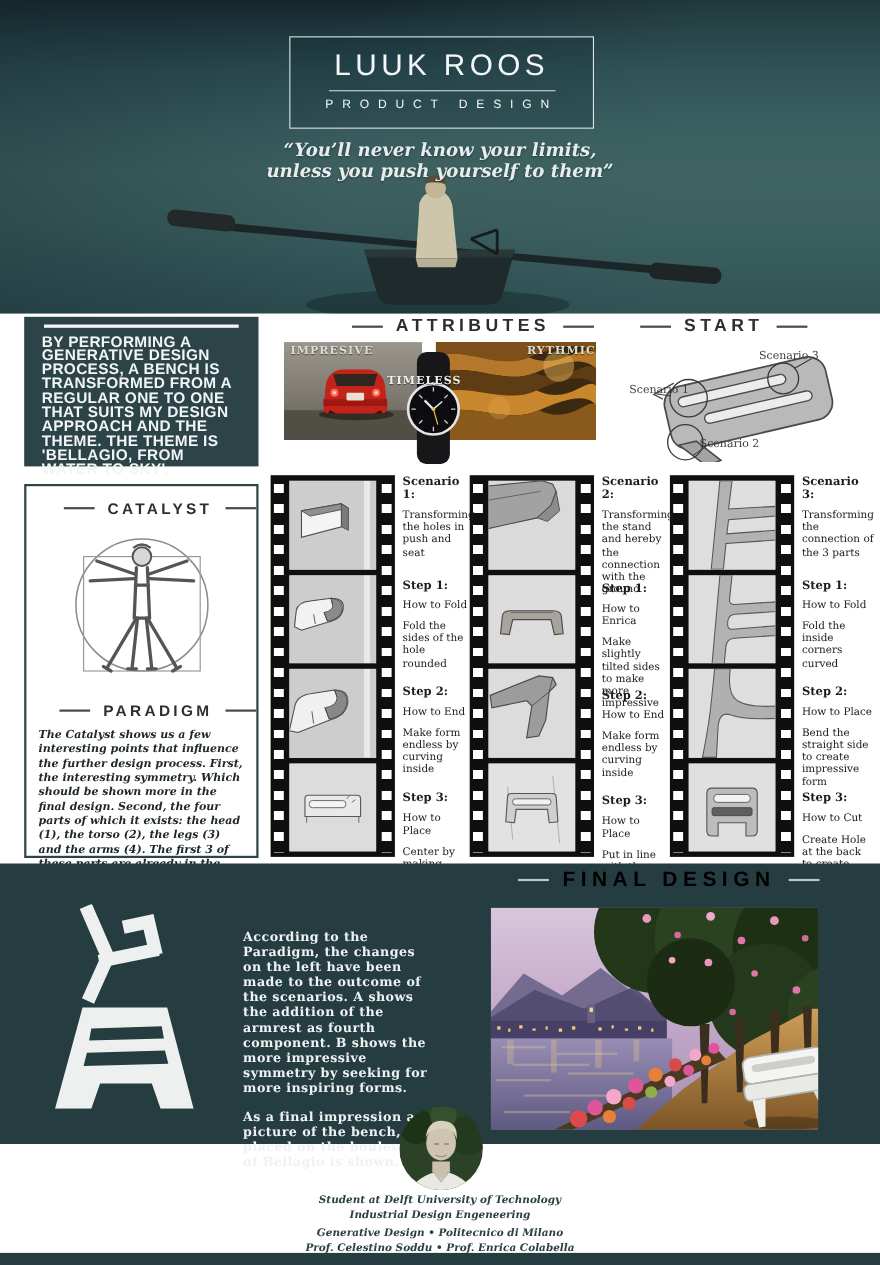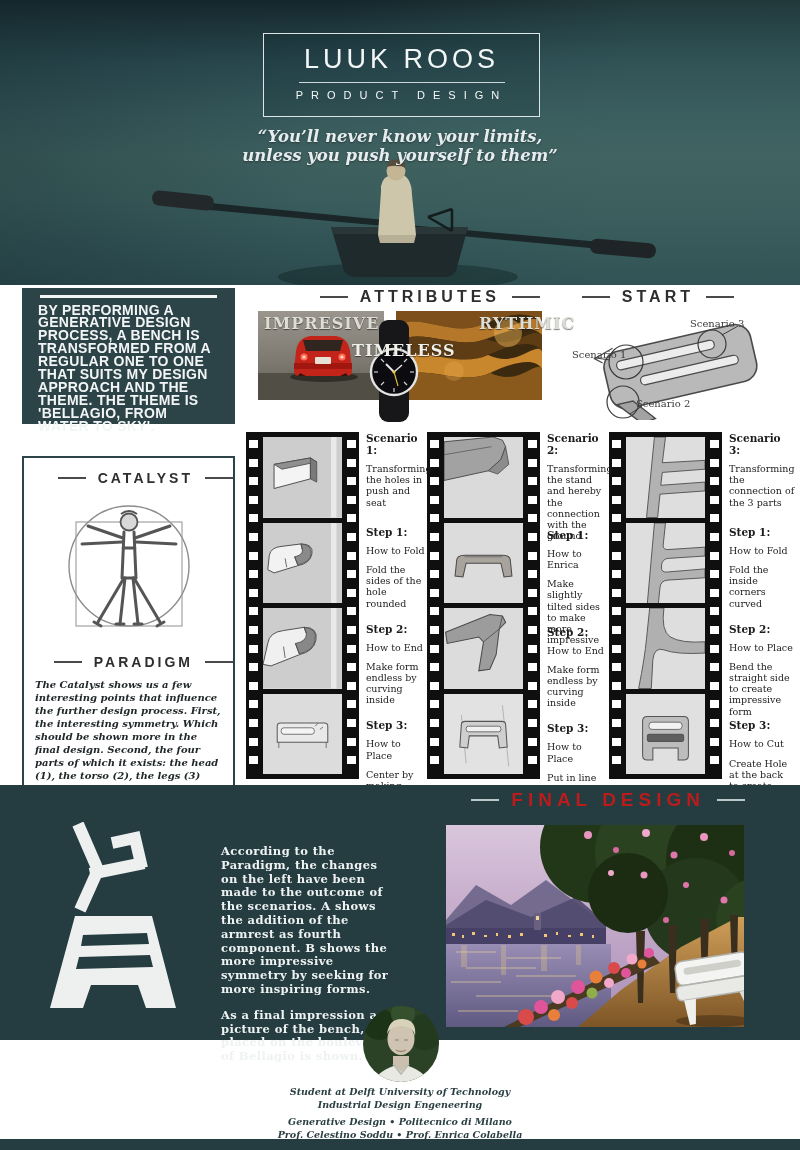--- a/index.html
+++ b/index.html
@@ -16,37 +16,37 @@
   .titlebox .tdiv{width:206px;height:1px;background:#ccd7d9;margin:7px auto 6px;}
   .titlebox .t2{font-size:11px;letter-spacing:8px;font-weight:500;}
   .quote{position:absolute;left:0;top:127px;width:800px;text-align:center;
     font-family:"DejaVu Serif",serif;font-style:italic;font-weight:bold;
     font-size:16.5px;line-height:1.18;color:#e7edee;text-shadow:0 1px 2px rgba(0,0,0,.4);}
   .boat-svg{position:absolute;left:0;top:155px;width:800px;height:130px;}
   
   .hdr{position:absolute;display:flex;align-items:center;justify-content:flex-end;gap:12px;
     font-weight:bold;color:#2e2e2e;}
   .hdr .dash{height:2px;background:#4a4a4a;width:28px;flex:0 0 auto;}
-  .hdr.light{color:#b91c1c;}
+  .hdr.light{color:#000000;}
   .hdr.light .dash{background:#b9c8c9;height:2px;}
   
   .intro{position:absolute;left:22px;top:288px;width:213px;height:136px;background:#2c4347;
     padding:0;box-sizing:border-box;}
   .intro .rule{width:177px;height:2.5px;background:#f4f6f6;margin:7px auto 6px;}
   .intro .txt{padding:0 16px;color:#f2f5f5;font-weight:bold;font-size:14px;
     line-height:12.9px;letter-spacing:.3px;}
   
   .img{position:absolute;overflow:hidden;}
   .img svg{display:block;width:100%;height:100%;}
   .photolabel{position:absolute;font-family:"DejaVu Serif",serif;font-weight:bold;
-    font-size:16px;letter-spacing:1px;color:#ddddd6;text-shadow:0 1px 1px rgba(0,0,0,.5);z-index:5;}
+    font-size:10px;letter-spacing:1px;color:#ddddd6;text-shadow:0 1px 1px rgba(0,0,0,.5);z-index:5;}
   
   .sketchlabel{position:absolute;font-family:"DejaVu Serif",serif;font-size:10px;color:#3a3a3a;z-index:5;}
   
-  .catalyst{position:absolute;left:22px;top:456px;width:213px;height:340px;
+  .catalyst{position:absolute;left:22px;top:440px;width:213px;height:340px;
     border:2px solid #2c4347;background:#fff;box-sizing:border-box;}
   .catalyst .para{margin:8px 11px 0;font-family:"DejaVu Serif",serif;font-style:italic;
     font-weight:600;font-size:10px;line-height:1.3;color:#20282a;}
   
   .strip{position:absolute;top:432px;width:113px;height:347px;background:#0f0f0f;display:flex;}
   .sprk{width:15px;flex:0 0 auto;}
   .sprk::before{content:"";display:block;margin:4px auto 0;width:9px;height:339px;
     background:repeating-linear-gradient(180deg,transparent 0 4px,#ffffff 4px 12px,transparent 12px 18.6px);}
   .frames{flex:1;display:flex;flex-direction:column;padding:5px 2px;gap:5px;}
   .frame{flex:1;overflow:hidden;background:#dedede;}

